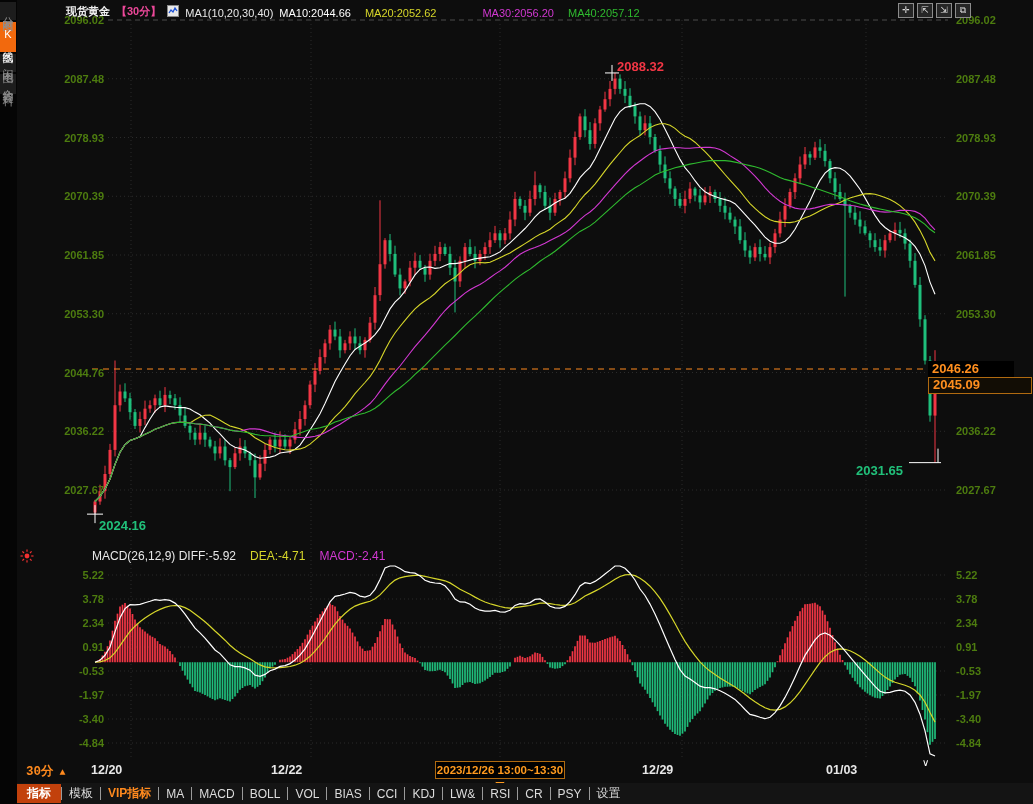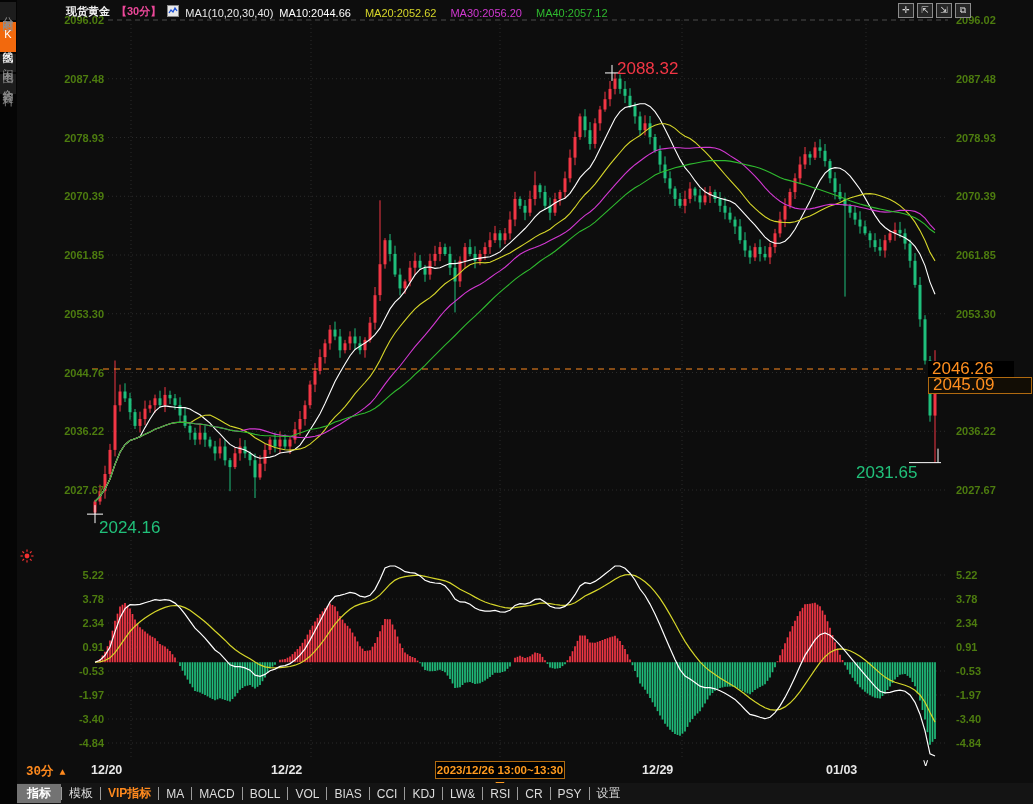--- a/index.html
+++ b/index.html
@@ -21,21 +21,21 @@
   #hdr .mas{color:#e8e8e8;font-weight:400;}
   #ma-list{display:flex;gap:14px;font-weight:400;}
   #win-icons{position:absolute;left:898px;top:3px;display:flex;gap:3px;z-index:25;}
   .wbtn{width:14px;height:13px;border:1px solid #8c8c8c;background:#262626;color:#ddd;
         font-size:9px;line-height:12px;text-align:center;cursor:pointer;}
   
   .axlab{position:absolute;font-size:11px;font-weight:700;color:#4d7c0f;height:16px;line-height:16px;z-index:10;}
   .axlab.l{left:30px;width:74px;text-align:right;}
   .axlab.r{left:956px;width:74px;text-align:left;}
   
-  .anno{position:absolute;font-size:17px;font-weight:400;z-index:12;white-space:nowrap;}
+  .anno{position:absolute;font-size:13px;font-weight:700;z-index:12;white-space:nowrap;}
   #high-label{left:617px;top:59px;color:#f23645;}
   #startlow-label{left:99px;top:518px;color:#21c07a;}
   #endlow-label{left:856px;top:463px;color:#21c07a;}
   #lastprice-box{left:928px;top:361px;width:82px;height:16px;background:#000;color:#ff8f1f;
                  padding-left:4px;line-height:16px;z-index:14;}
   #prevprice-box{left:928px;top:377px;width:98px;height:15px;background:#120d05;color:#ff8f1f;
                  border:1px solid #b06a10;padding-left:4px;line-height:14px;z-index:13;}
   
   #macd-hdr{position:absolute;left:92px;top:549px;display:flex;gap:14px;font-size:12px;z-index:12;white-space:nowrap;}
   #macd-hdr .m1{color:#e8e8e8;} #macd-hdr .m2{color:#d6d62a;} #macd-hdr .m3{color:#d238d2;}
@@ -47,21 +47,21 @@
   .datelab{position:absolute;top:3px;width:80px;margin-left:-40px;text-align:left;
            font-size:12.5px;font-weight:700;color:#e8e8e8;}
   .datebox{position:absolute;top:1px;width:128px;margin-left:-65px;text-align:center;background:#000;
            border:1px solid #b06a10;color:#ff9a1e;font-size:11.5px;font-weight:700;
            height:16px;line-height:16px;}
   #pos-marker{position:absolute;left:905px;top:-3px;color:#fff;font-size:10px;}
   
   #toolbar{position:absolute;left:17px;top:783px;width:1016px;height:21px;background:#141414;
            display:flex;align-items:center;z-index:15;font-size:12px;}
   .tb-item{color:#dcdcdc;padding:1px 7px;cursor:pointer;white-space:nowrap;}
-  .tb-item.active{background:#737373;color:#fff;font-weight:700;padding:1px 10px;}
+  .tb-item.active{background:#c2410c;color:#fff;font-weight:700;padding:1px 10px;}
   .tb-item.vip{color:#ff8a1e;font-weight:700;}
   .tb-sep{width:1px;height:13px;background:#9a9a9a;}
   svg#plot{position:absolute;left:0;top:0;z-index:5;}
   #hdr-chart-icon{display:inline-block;}
 </style>
 </head>
 <body>
 
 <div id="app">
 
@@ -788,21 +788,21 @@
     <span id="hdr-chart-icon">
       <svg width="12" height="12">
           <rect x="0.5" y="0.5" width="11" height="11" fill="#e8e8e8" stroke="#888"></rect>
       <polyline points="2,8 4,5 6,7 8,3 10,6" fill="none" stroke="#1a4fd6" stroke-width="1.3"></polyline>
         </svg>
     </span>
     <span class="mas">MA1(10,20,30,40)</span>
     <span id="ma-list">
         <span style="color: rgb(255, 255, 255);">MA10:2044.66</span>
         <span style="color: rgb(214, 214, 42);">MA20:2052.62</span>
-        <span style="color: rgb(210, 56, 210);">MA30:2056.20</span>
+        <span style="color: rgb(210, 56, 210); margin-left: 32px;">MA30:2056.20</span>
         <span style="color: rgb(47, 186, 47);">MA40:2057.12</span>
       </span>
   </div>
 
   <div id="win-icons">
       <div class="wbtn">✛</div>
       <div class="wbtn">⇱</div>
       <div class="wbtn">⇲</div>
       <div class="wbtn">⧉</div>
     </div>
@@ -822,20 +822,25 @@
         <line x1="0.5" y1="7" x2="2.8" y2="7"></line>
           <line x1="11.2" y1="7" x2="13.5" y2="7"></line>
         <line x1="2.4" y1="2.4" x2="4" y2="4"></line>
           <line x1="10" y1="10" x2="11.6" y2="11.6"></line>
         <line x1="11.6" y1="2.4" x2="10" y2="4"></line>
           <line x1="4" y1="10" x2="2.4" y2="11.6"></line>
       </g>
     </svg>
   </div>
 
+  <div id="macd-hdr">
+    <span class="m1">MACD(26,12,9) DIFF:-5.92</span>
+    <span class="m2">DEA:-4.71</span>
+    <span class="m3">MACD:-2.41</span>
+  </div>
 
   <div id="timebar">
     <span id="period-dd">
       <span>30分</span><span class="caret">▲</span>
     </span>
     <span id="pos-marker">∨</span>
   <div class="datelab" style="left: 114px;">12/20</div>
       <div class="datelab" style="left: 294px;">12/22</div>
       <div class="datebox" style="left: 483px;">2023/12/26 13:00~13:30 二</div>
       <div class="datelab" style="left: 665px;">12/29</div>

